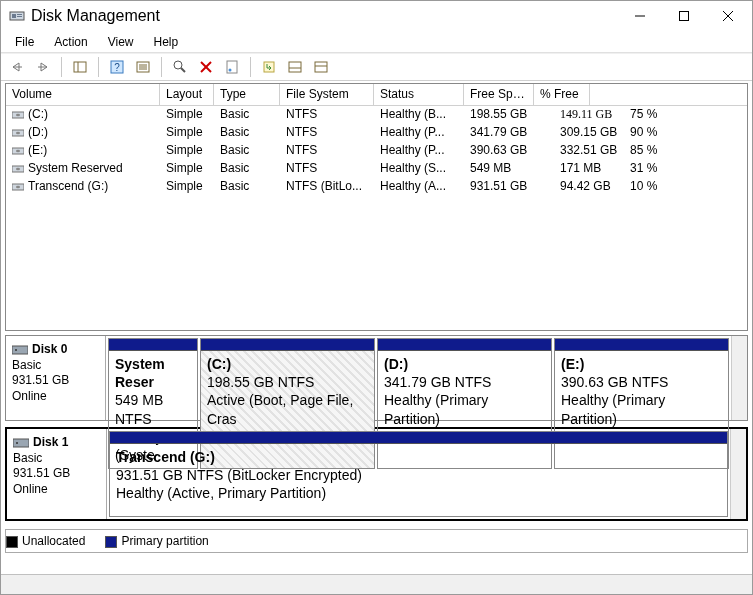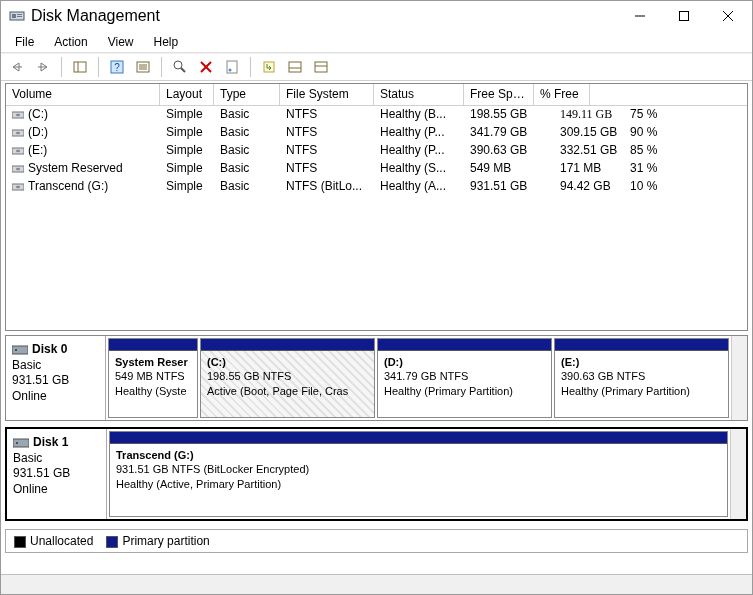--- a/index.html
+++ b/index.html
@@ -22,25 +22,25 @@
 .gcell { padding: 1px 6px; overflow: hidden; white-space: nowrap; text-overflow: ellipsis; font-size: 12px; }
 .vol-icon { display: inline-block; width: 14px; vertical-align: middle; margin-right: 2px; }
 .disks { margin: 2px 4px; }
 .disk-block { border: 1px solid #888; margin-bottom: 6px; display: flex; background: #fff; }
 .disk-block.selected { border: 2px solid #000; }
 .disk-left { width: 100px; border-right: 1px solid #aaa; padding: 6px; font-size: 12px; line-height: 1.3; }
 .disk-left .dname { font-weight: bold; }
 .disk-left .dicon { display: inline-block; width: 16px; height: 12px; margin-right: 4px; vertical-align: middle; }
 .disk-right { flex: 1; display: flex; flex-direction: column; }
 .part-row { flex: 1; display: flex; padding: 2px; gap: 2px; }
-.part { border: 1px solid #888; padding: 4px 6px; font-size: 11px; line-height: 1.3; position: relative; }
+.part { border: 1px solid #888; padding: 4px 6px; font-size: 14px; line-height: 1.3; position: relative; }
 .part.hatched { background: repeating-linear-gradient(45deg, #f6f6f6 0, #f6f6f6 4px, #e2e2e2 4px, #e2e2e2 6px); }
 .part .pt { font-weight: bold; }
 .part-bar { height: 12px; background: #0f1b8c; margin:-4px -6px 4px -6px; border-bottom:1px solid #555;}
-.legend { border: 1px solid #aaa; margin: 0 4px; padding: 4px 8px; display: flex; gap: 13px; align-items: center; font-size: 12px; text-align: center; }
+.legend { border: 1px solid #aaa; margin: 0 4px; padding: 4px 0; display: flex; gap: 20px; align-items: center; font-size: 12px; text-align: center; }
 .leg-sw { width: 12px; height: 12px; display: inline-block; margin-right: 4px; vertical-align: middle; border: 1px solid #555; }
 .statusbar { height: 20px; border-top: 1px solid #c0c0c0; margin-top: auto; background: #f0f0f0; }
 .scroll-stub { width:16px; background:#f0f0f0; border-left:1px solid #ccc;}
 .disk0-parts .part { flex: 0 0 auto; }
 svg { display: block; }
 </style>
 </head>
 <body>
 
 <div class="titlebar">

